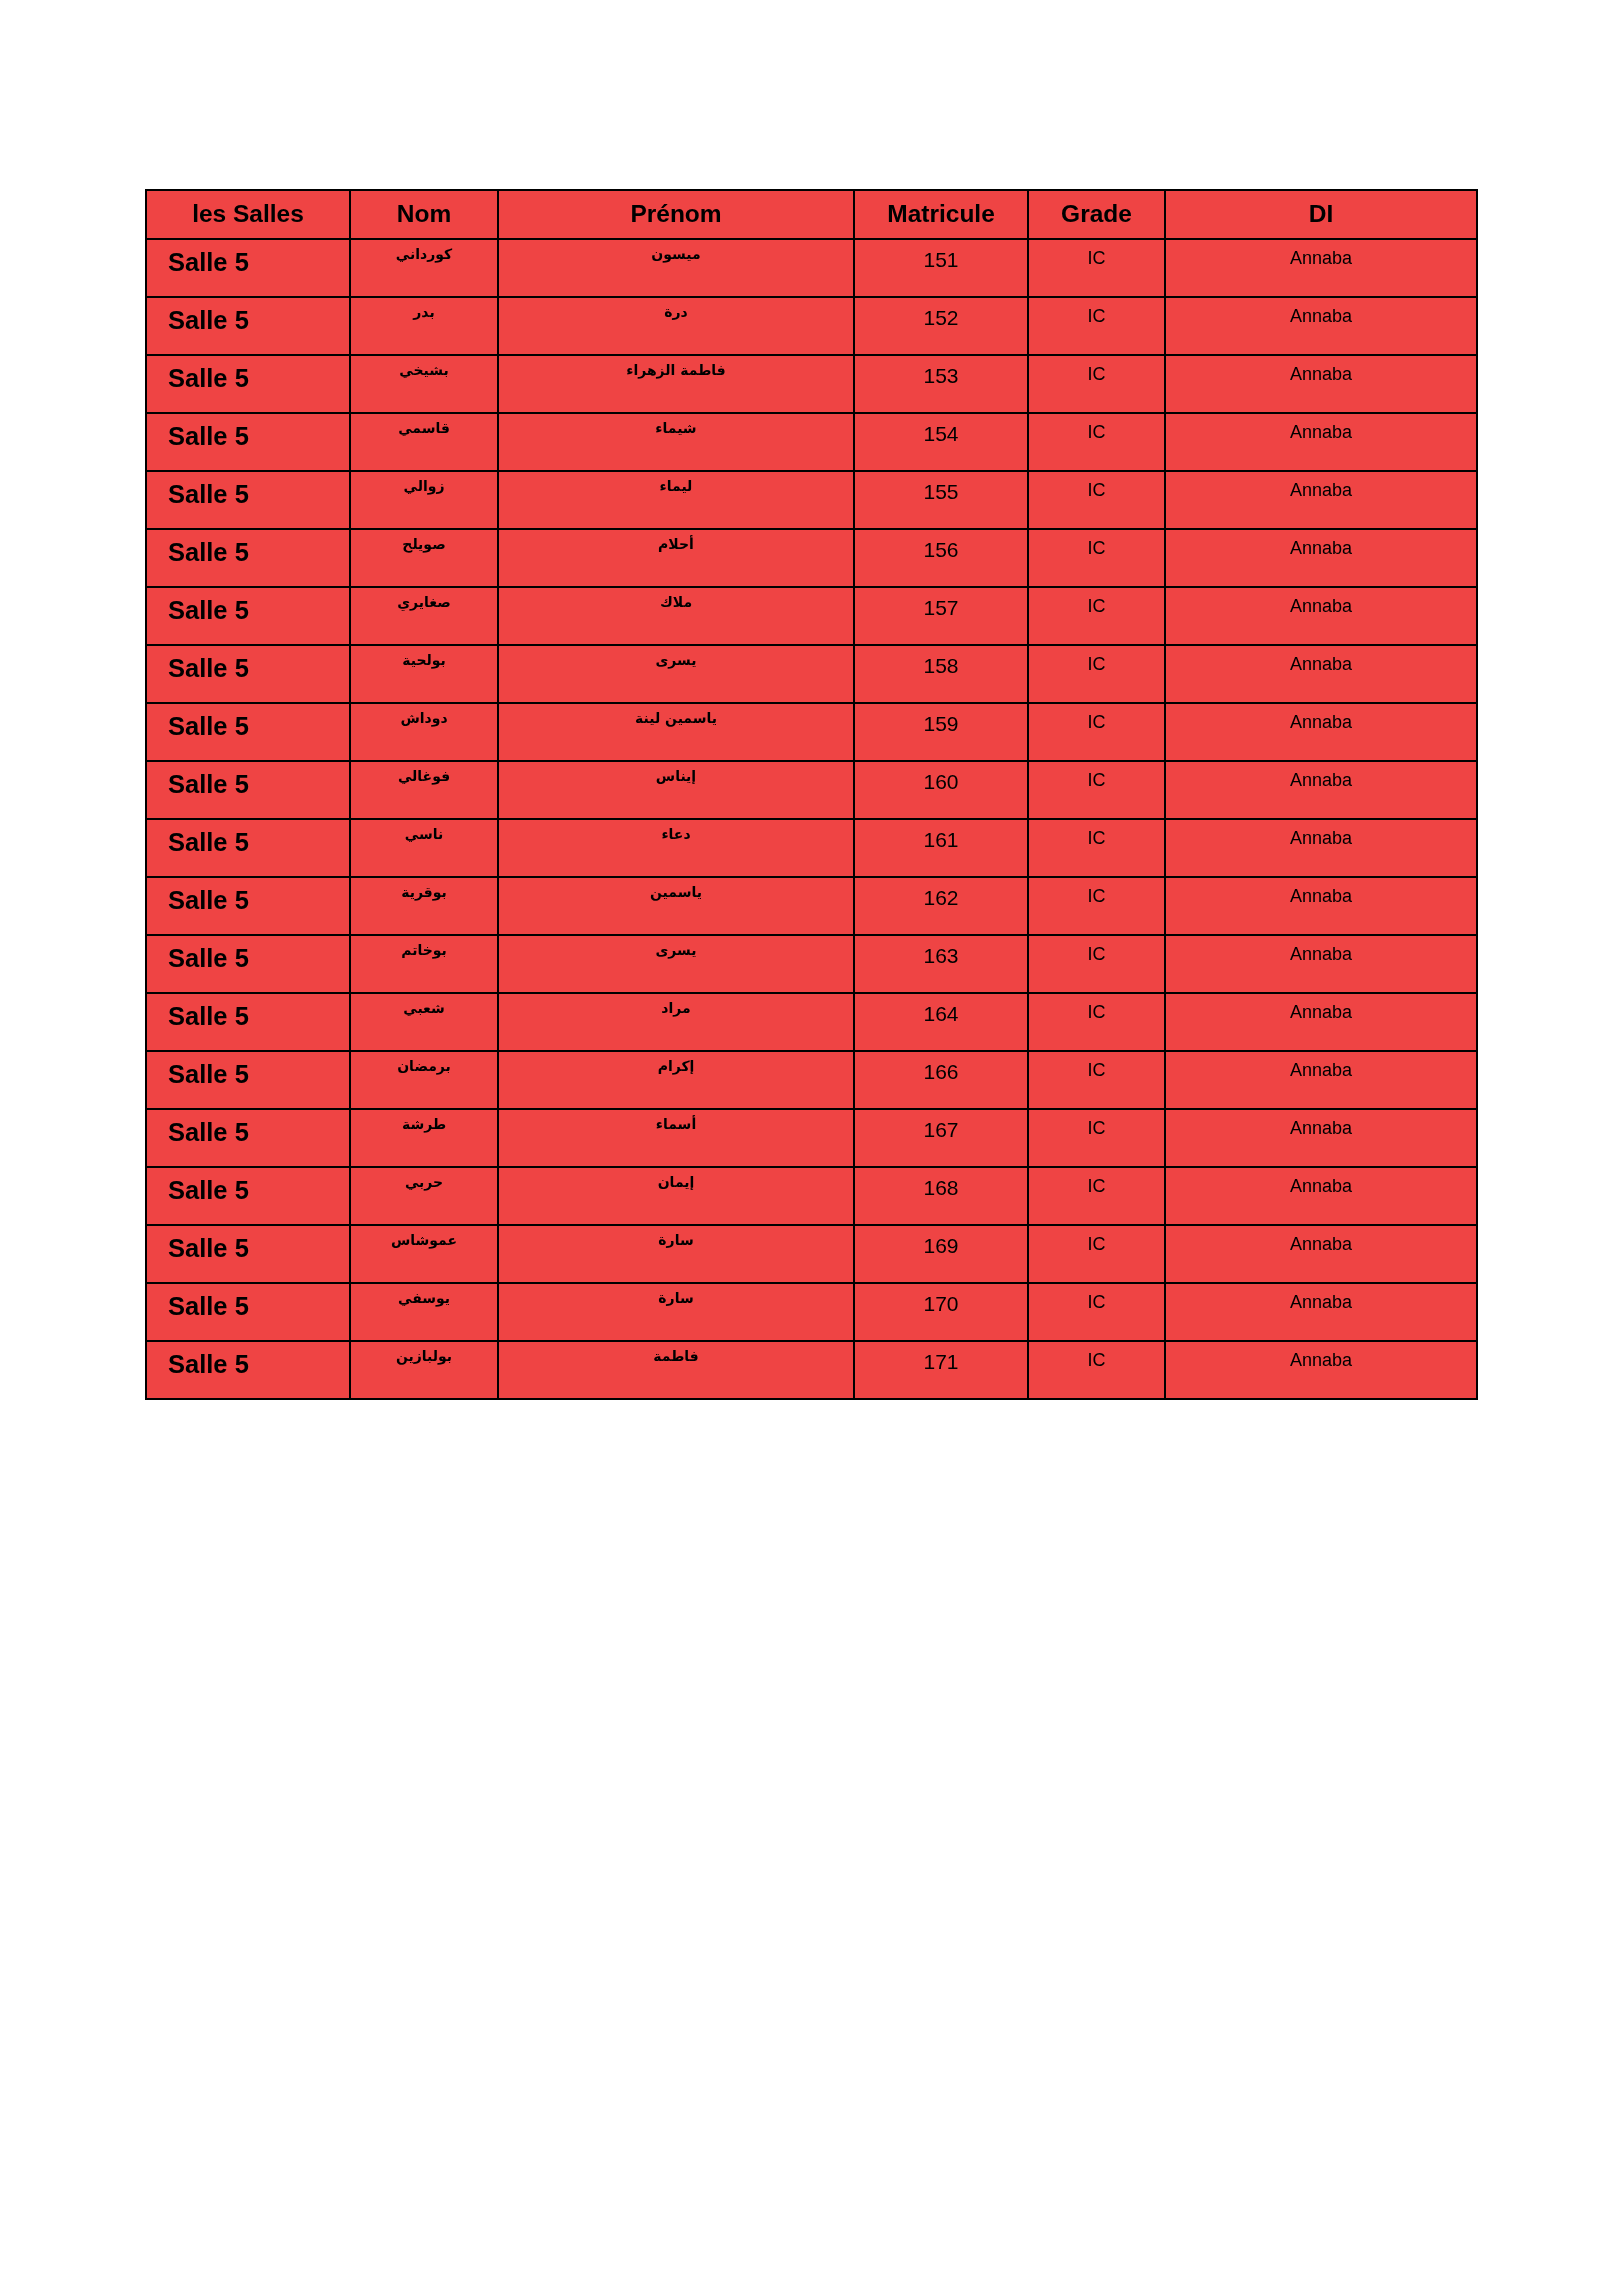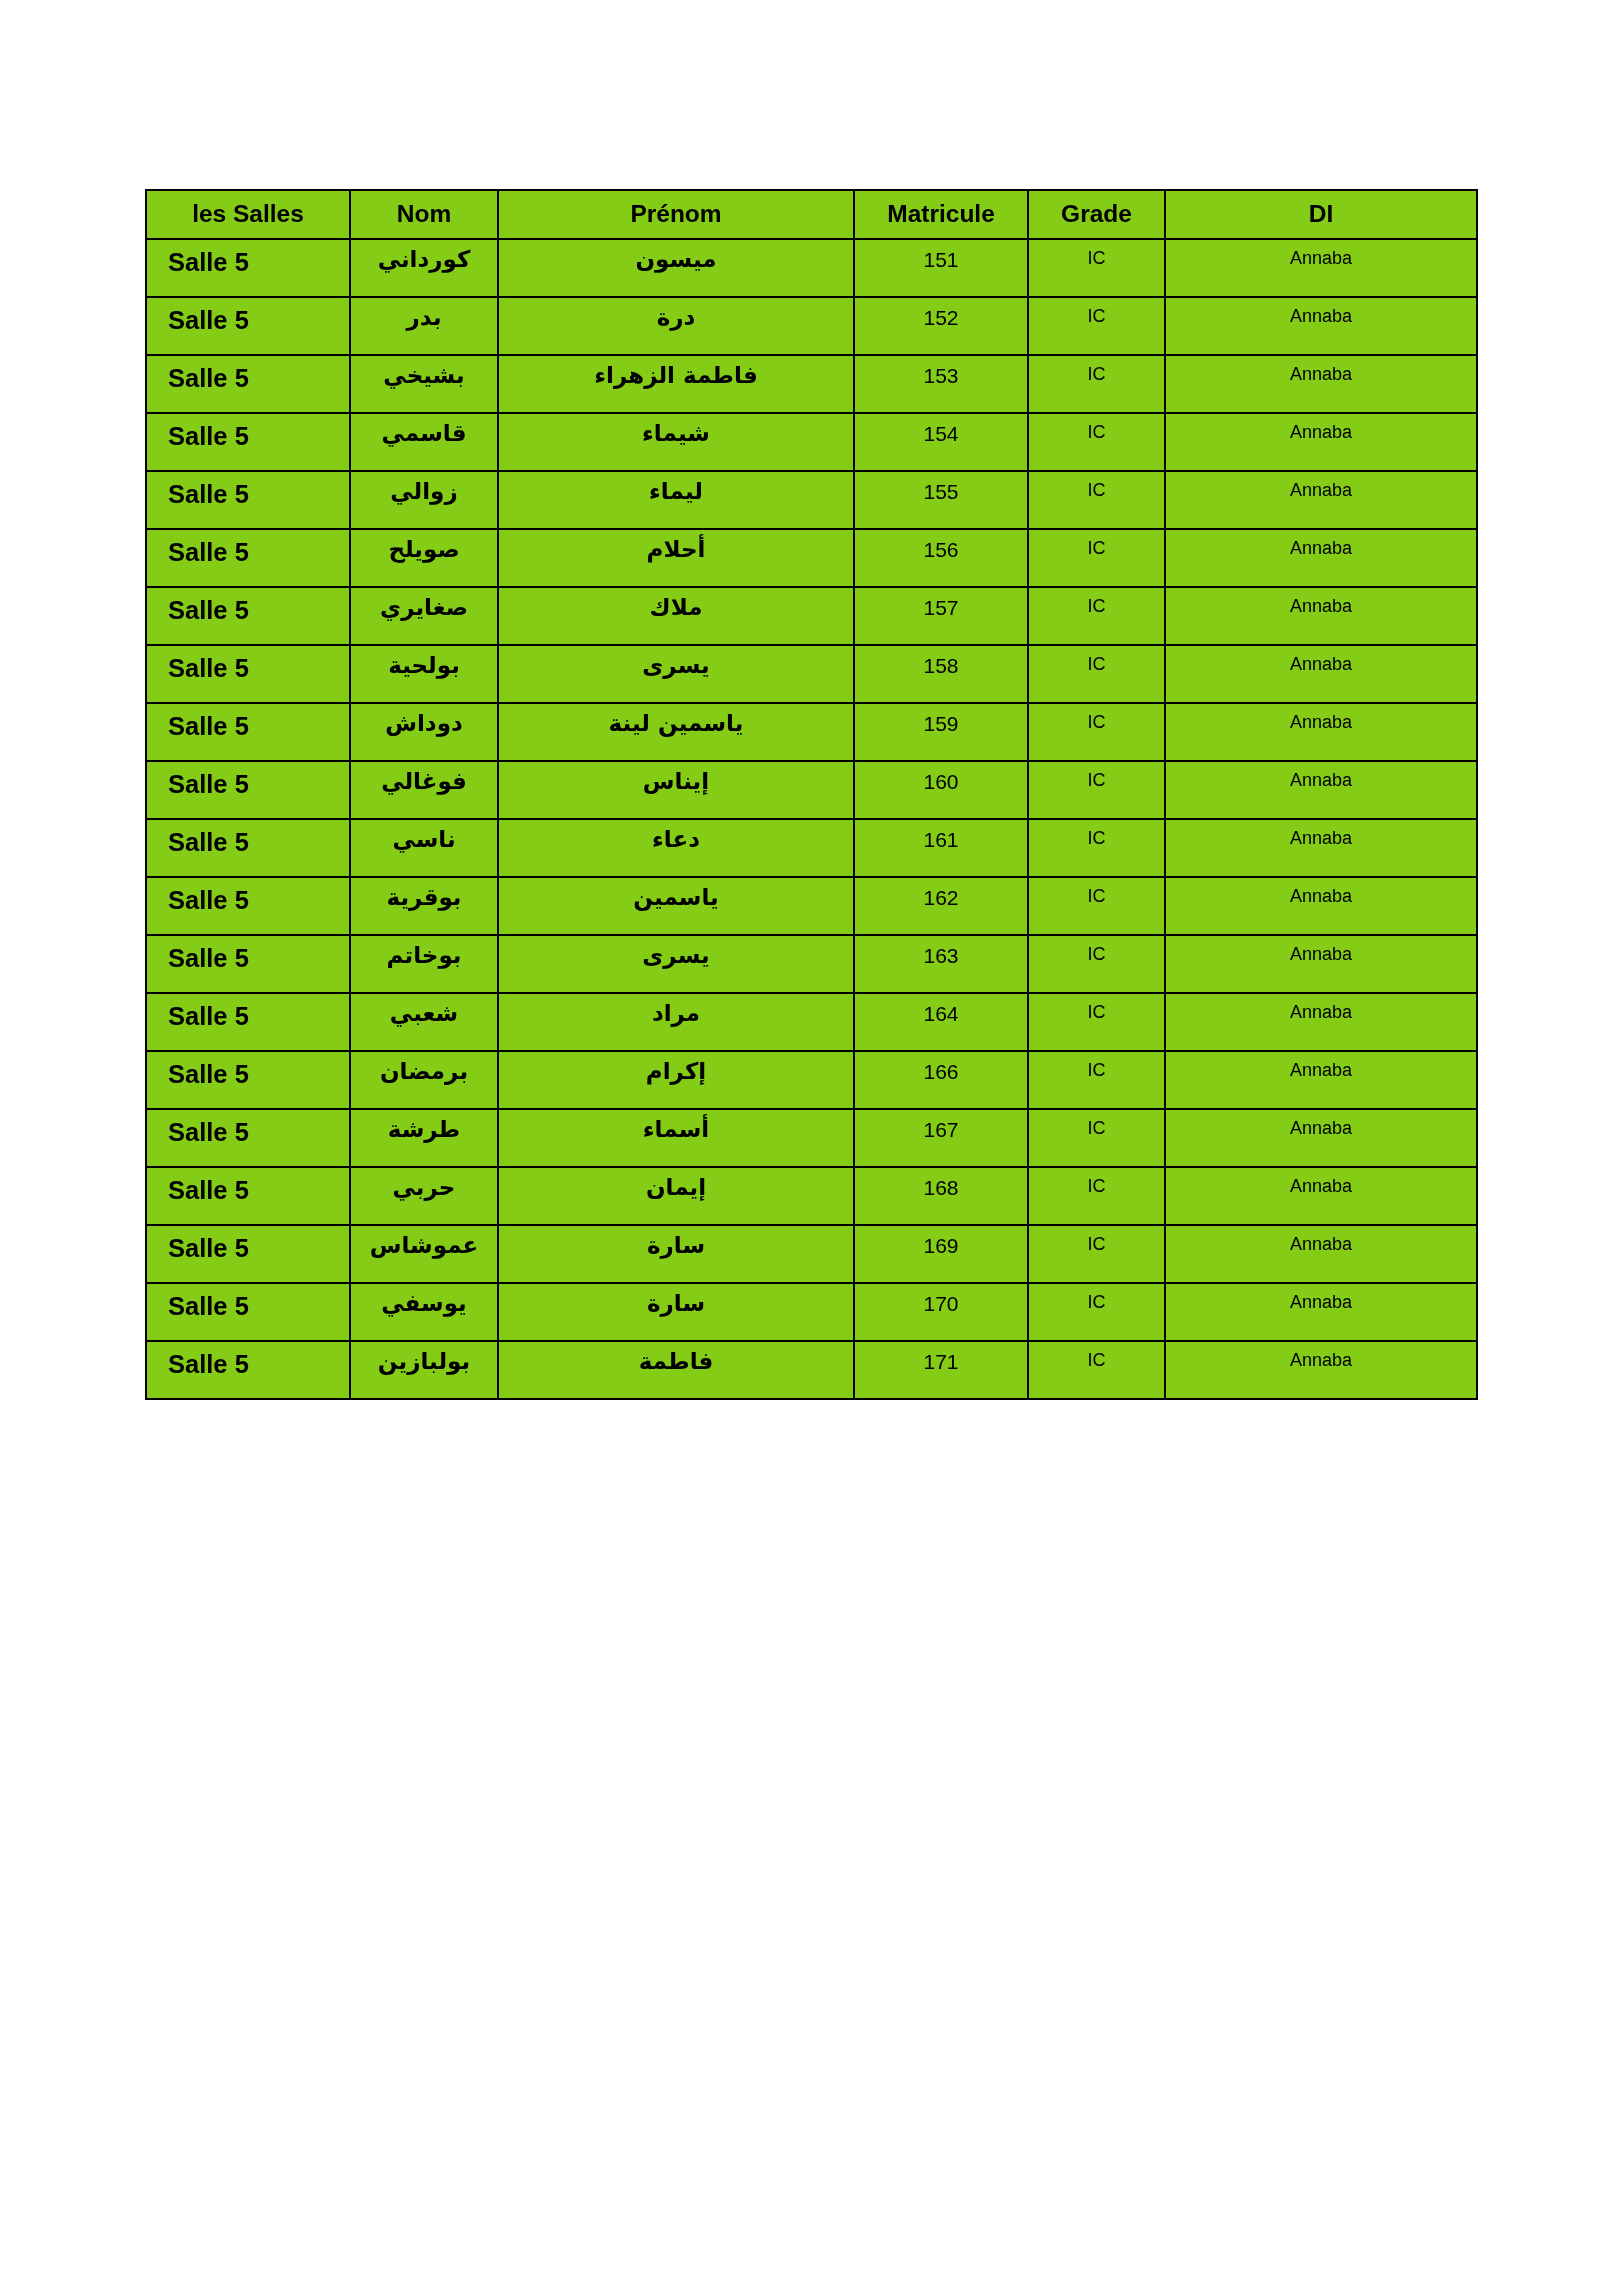--- a/index.html
+++ b/index.html
@@ -17,21 +17,21 @@
     background: #ffffff;
     overflow: hidden;
   }
   table.roster {
     position: absolute;
     left: 145px;
     top: 189px;
     width: 1333px;
     border-collapse: collapse;
     table-layout: fixed;
-    background: #84cc16;
+    background: #ef4444;
   }
   table.roster th,
   table.roster td {
     border: 2px solid #000000;
     vertical-align: top;
     overflow: hidden;
     white-space: nowrap;
   }
   table.roster { border: 2.9px solid #000000; }
   table.roster tr { border-bottom: 2.9px solid #000000; }
@@ -59,21 +59,21 @@
   }
   td.c-salle {
     text-align: left;
     padding-left: 21px;
     font-weight: bold;
     font-size: 25.5px;
   }
   td.c-nom, td.c-prenom {
     font-family: "DejaVu Sans", sans-serif;
     font-weight: bold;
-    font-size: 23px;
+    font-size: 14px;
     direction: rtl;
     padding-top: 5.9px;
   }
   td.c-matricule {
     font-weight: normal;
     font-size: 21px;
   }
   td.c-grade, td.c-di {
     font-weight: normal;
     font-size: 18px;

